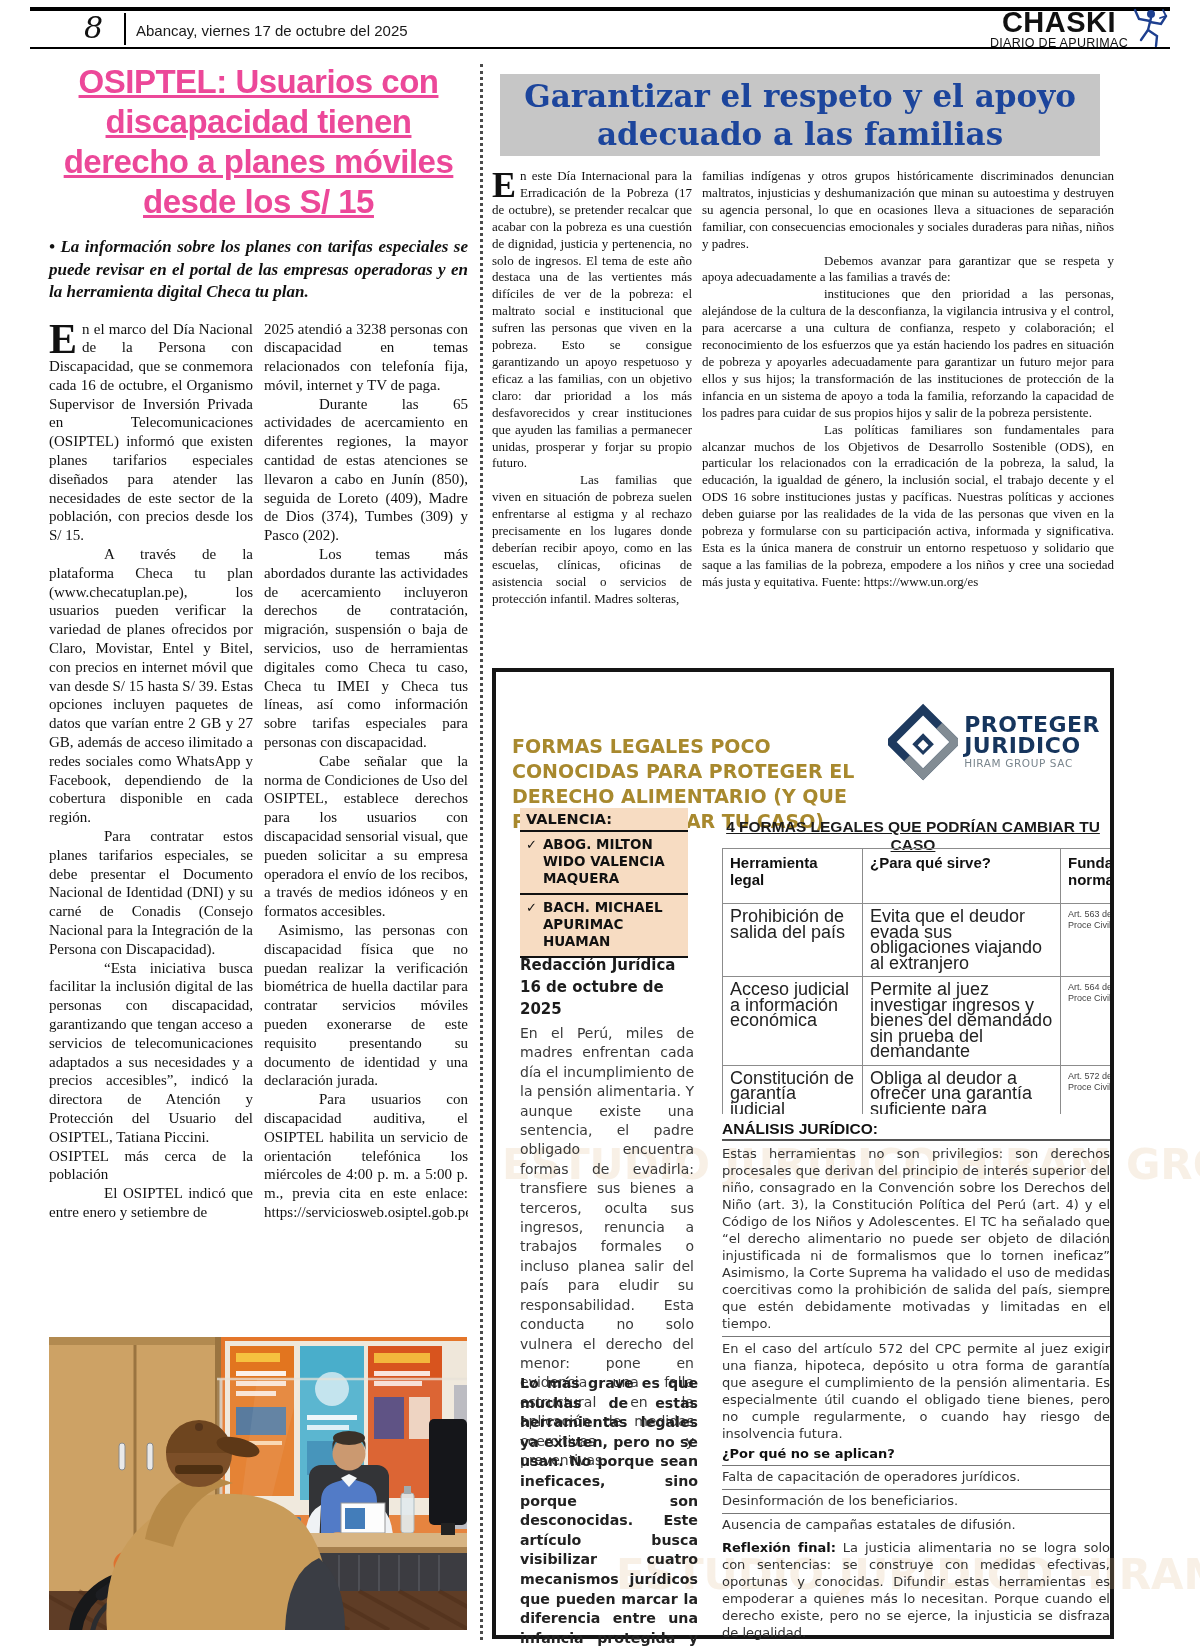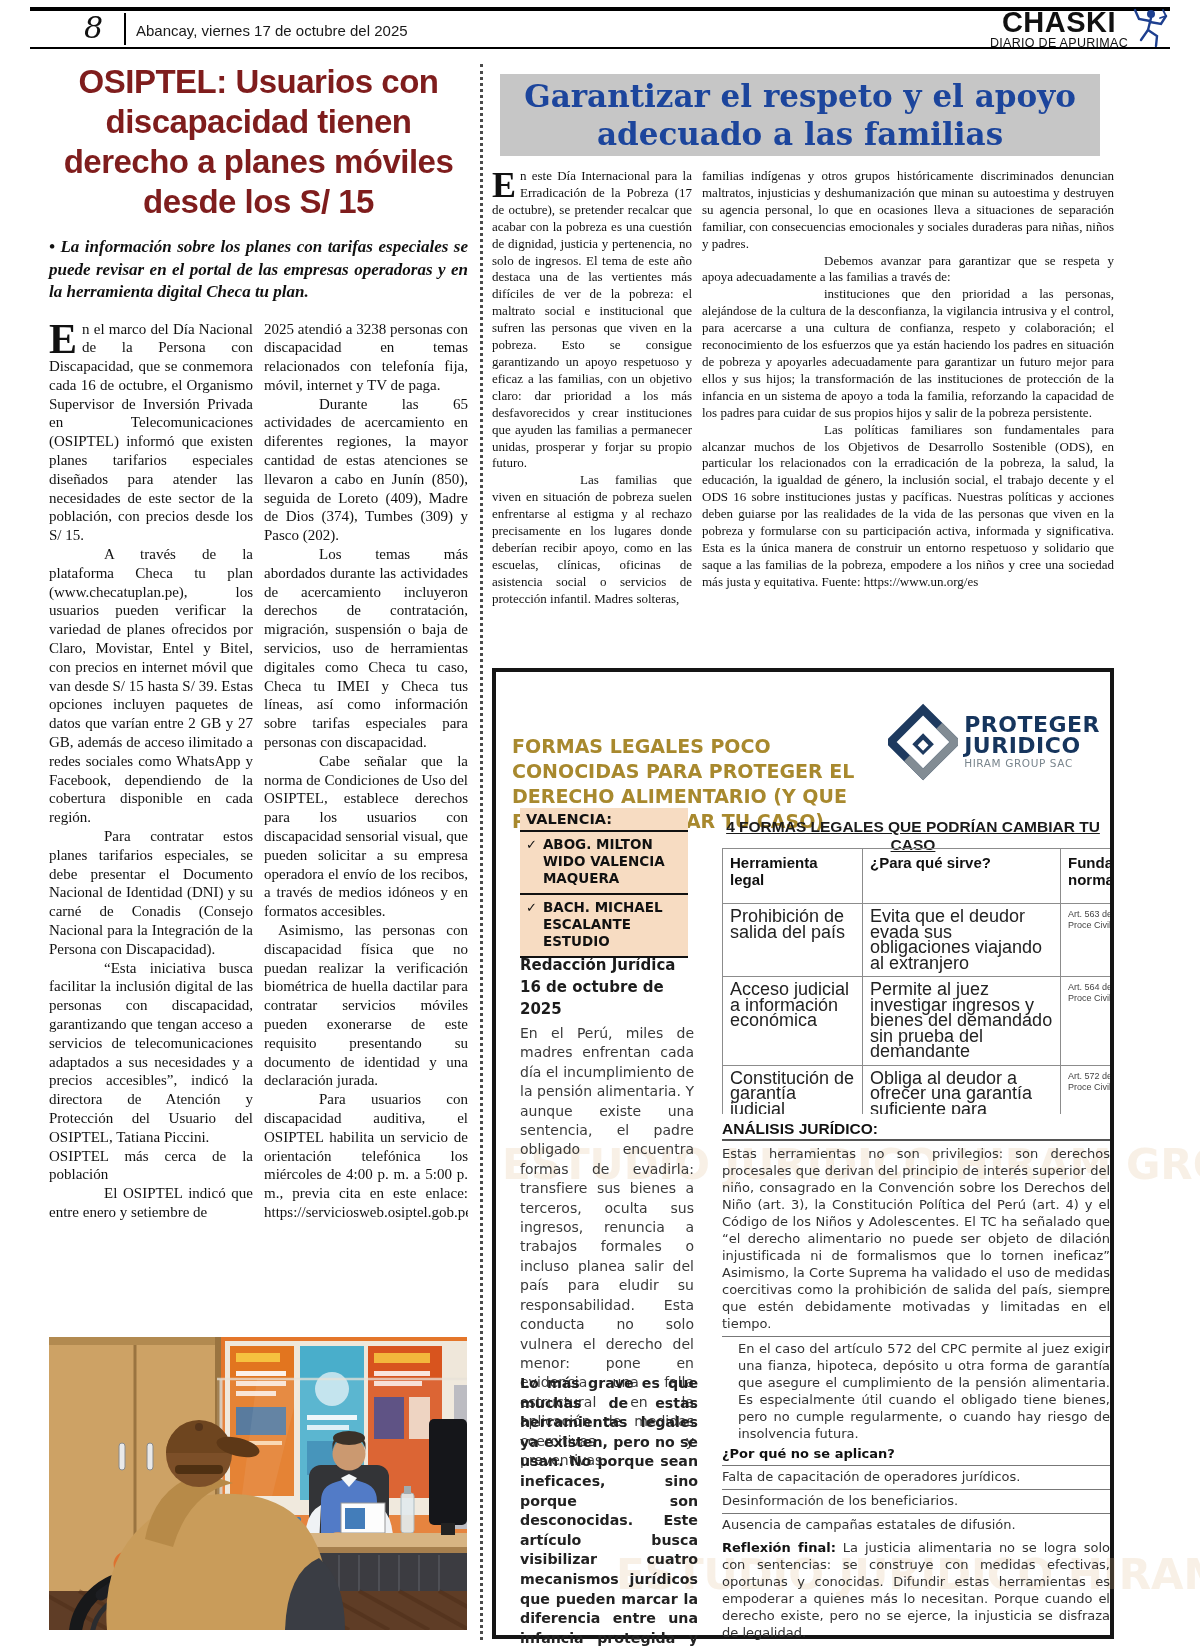--- a/index.html
+++ b/index.html
@@ -11,21 +11,21 @@
   .rule-header{top:47px;height:2px;}
   .page-number{position:absolute;left:84px;top:10px;font:italic 30px/36px "DejaVu Serif",serif;}
   .pn-sep{position:absolute;left:124px;top:13px;width:2px;height:32px;background:#000;}
   .page-date{position:absolute;left:136px;top:22px;font:15px/18px "Liberation Sans",sans-serif;color:#1a1a1a;}
   .brand{position:absolute;right:72px;top:8px;text-align:center;font-family:"Liberation Sans",sans-serif;}
   .brand-name{font-weight:bold;font-size:29px;line-height:28px;letter-spacing:.5px;}
   .brand-sub{font-size:12.5px;line-height:14px;letter-spacing:.3px;}
   .brand-icon{position:absolute;right:30px;top:6px;width:40px;height:42px;}
   
   .la{position:absolute;left:49px;top:62px;width:419px;}
-  .la h1{margin:0;font:bold 33px/40px "Liberation Sans",sans-serif;text-align:center;letter-spacing:-.5px;color:#7f1d1d;}
+  .la h1{margin:0;font:bold 33px/40px "Liberation Sans",sans-serif;text-align:center;letter-spacing:-.5px;color:#ec4899;text-decoration:underline;}
   .la .lead{margin:14px 0 0 0;font:bold italic 17px/22.5px "Liberation Serif",serif;text-align:justify;}
   .cols{display:flex;gap:11px;margin-top:16px;height:1042px;overflow:hidden;}
   .col{width:204px;}
   .bp{margin:0;font-size:15px;line-height:18.8px;text-align:justify;}
   .ind{text-indent:55px;}
   .ind-sm{text-indent:14px;}
   .dropcap{float:left;font:bold 42px/35px "Liberation Serif",serif;padding:2px 5px 0 0;}
   
   .photo{position:absolute;left:49px;top:1337px;width:418px;height:293px;overflow:hidden;background:#e4762a;}
   
@@ -64,21 +64,21 @@
              font-size:15.5px;text-decoration:underline;color:#1b1b1b;font-family:"Liberation Sans",sans-serif;}
   .tbl-wrap{position:absolute;left:226px;top:176px;width:388px;height:266px;overflow:hidden;}
   table.legal{border-collapse:collapse;table-layout:fixed;width:432px;font-family:"Liberation Sans",sans-serif;padding-left:24px;}
   table.legal th,table.legal td{border:1px solid #8c8c8c;vertical-align:top;padding:5px 7px;text-align:left;}
   table.legal th{font-size:15px;height:44px;}
   table.legal td{font-size:18px;line-height:15.5px;height:48px;color:#222;}
   table.legal td.basis{font-size:9px;line-height:11px;color:#444;}
   .analysis{position:absolute;left:226px;top:448px;width:388px;font-size:13px;line-height:17px;color:#333;text-align:justify;}
   .an-h{font-weight:bold;font-size:15.5px;color:#111;border-bottom:2px solid #555;padding-bottom:2px;margin-bottom:4px;font-family:"Liberation Sans",sans-serif;}
   .an-p1{border-bottom:1.5px solid #777;padding-bottom:4px;margin-bottom:3px;}
-  .an-p2{margin-bottom:2px;margin-left:16px;}
+  .an-p2{margin-bottom:2px;}
   .why{font-weight:bold;color:#111;border-bottom:1.5px solid #777;padding:1px 0 3px 0;}
   .reason{border-bottom:1.5px solid #777;padding:2px 0 4px 0;}
   .reason.last{border-bottom:none;}
   .reflex{margin-top:2px;}
   .reflex b{color:#111;}
 </style>
 </head>
 <body>
 
 <div class="page">
@@ -290,21 +290,21 @@
     </div>
 
     <div class="coa">
       <div class="coa-h">VALENCIA:</div>
       <div class="coa-i">
         <span class="coa-check">✓</span>
         <span>ABOG. MILTON WIDO VALENCIA MAQUERA</span>
       </div>
       <div class="coa-i">
         <span class="coa-check">✓</span>
-        <span>BACH. MICHAEL ESCALANTE ESTUDIO</span>
+        <span>BACH. MICHAEL APURIMAC HUAMAN</span>
       </div>
     </div>
 
     <div class="dateline">Redacción Jurídica 16 de octubre de 2025</div>
     <div class="ad-intro">En el Perú, miles de madres enfrentan cada día el incumplimiento de la pensión alimentaria. Y aunque existe una sentencia, el padre obligado encuentra formas de evadirla: transfiere sus bienes a terceros, oculta sus ingresos, renuncia a trabajos formales o incluso planea salir del país para eludir su responsabilidad. Esta conducta no solo vulnera el derecho del menor: pone en evidencia una falla estructural en la aplicación de medidas coercitivas y preventivas.</div>
     <div class="ad-bold">Lo más grave es que muchas de estas herramientas legales ya existen, pero no se usan. No porque sean ineficaces, sino porque son desconocidas. Este artículo busca visibilizar cuatro mecanismos jurídicos que pueden marcar la diferencia entre una infancia protegida y una infancia abandonada.</div>
 
     <div class="tbl-title">4 FORMAS LEGALES QUE PODRÍAN CAMBIAR TU CASO</div>
     <div class="tbl-wrap">
       <table class="legal">

